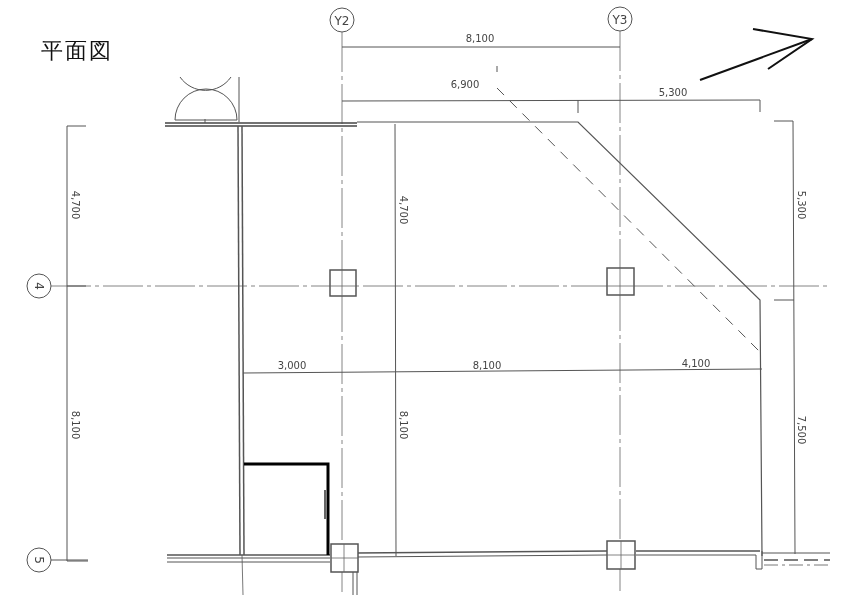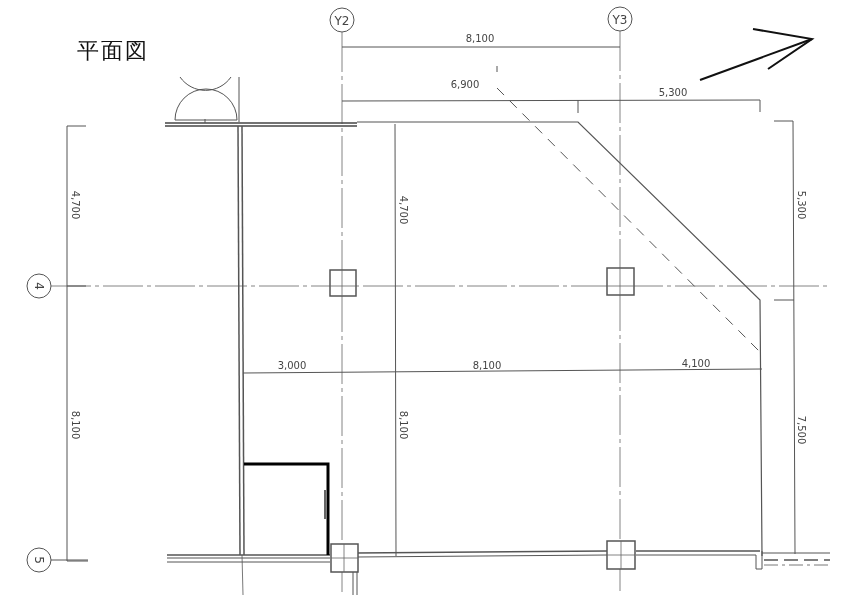--- a/index.html
+++ b/index.html
@@ -1,18 +1,18 @@
 <!DOCTYPE html>
 <html><head>
   <meta charset="utf-8">
   <style>
     html, body { margin: 0; padding: 0; background: #ffffff; }
     body { width: 842px; height: 595px; overflow: hidden; position: relative; font-family: "DejaVu Sans", sans-serif; }
     #plan { position: absolute; left: 0; top: 0; width: 842px; height: 595px; }
-    .title { position: absolute; left: 41px; top: 36px; font-size: 22px; color: #111; letter-spacing: 2px; font-family: "DejaVu Sans", sans-serif; margin-left: 36px; }
+    .title { position: absolute; left: 41px; top: 36px; font-size: 22px; color: #111; letter-spacing: 2px; font-family: "DejaVu Sans", sans-serif; }
     svg text { font-family: "DejaVu Sans", sans-serif; fill: #444; }
   </style>
 </head>
 <body>
 
 <div class="title">平面図</div>
 
 <svg id="plan" viewBox="0 0 842 595" xmlns="http://www.w3.org/2000/svg">
 
   <g stroke="#111" stroke-width="2" fill="none">

